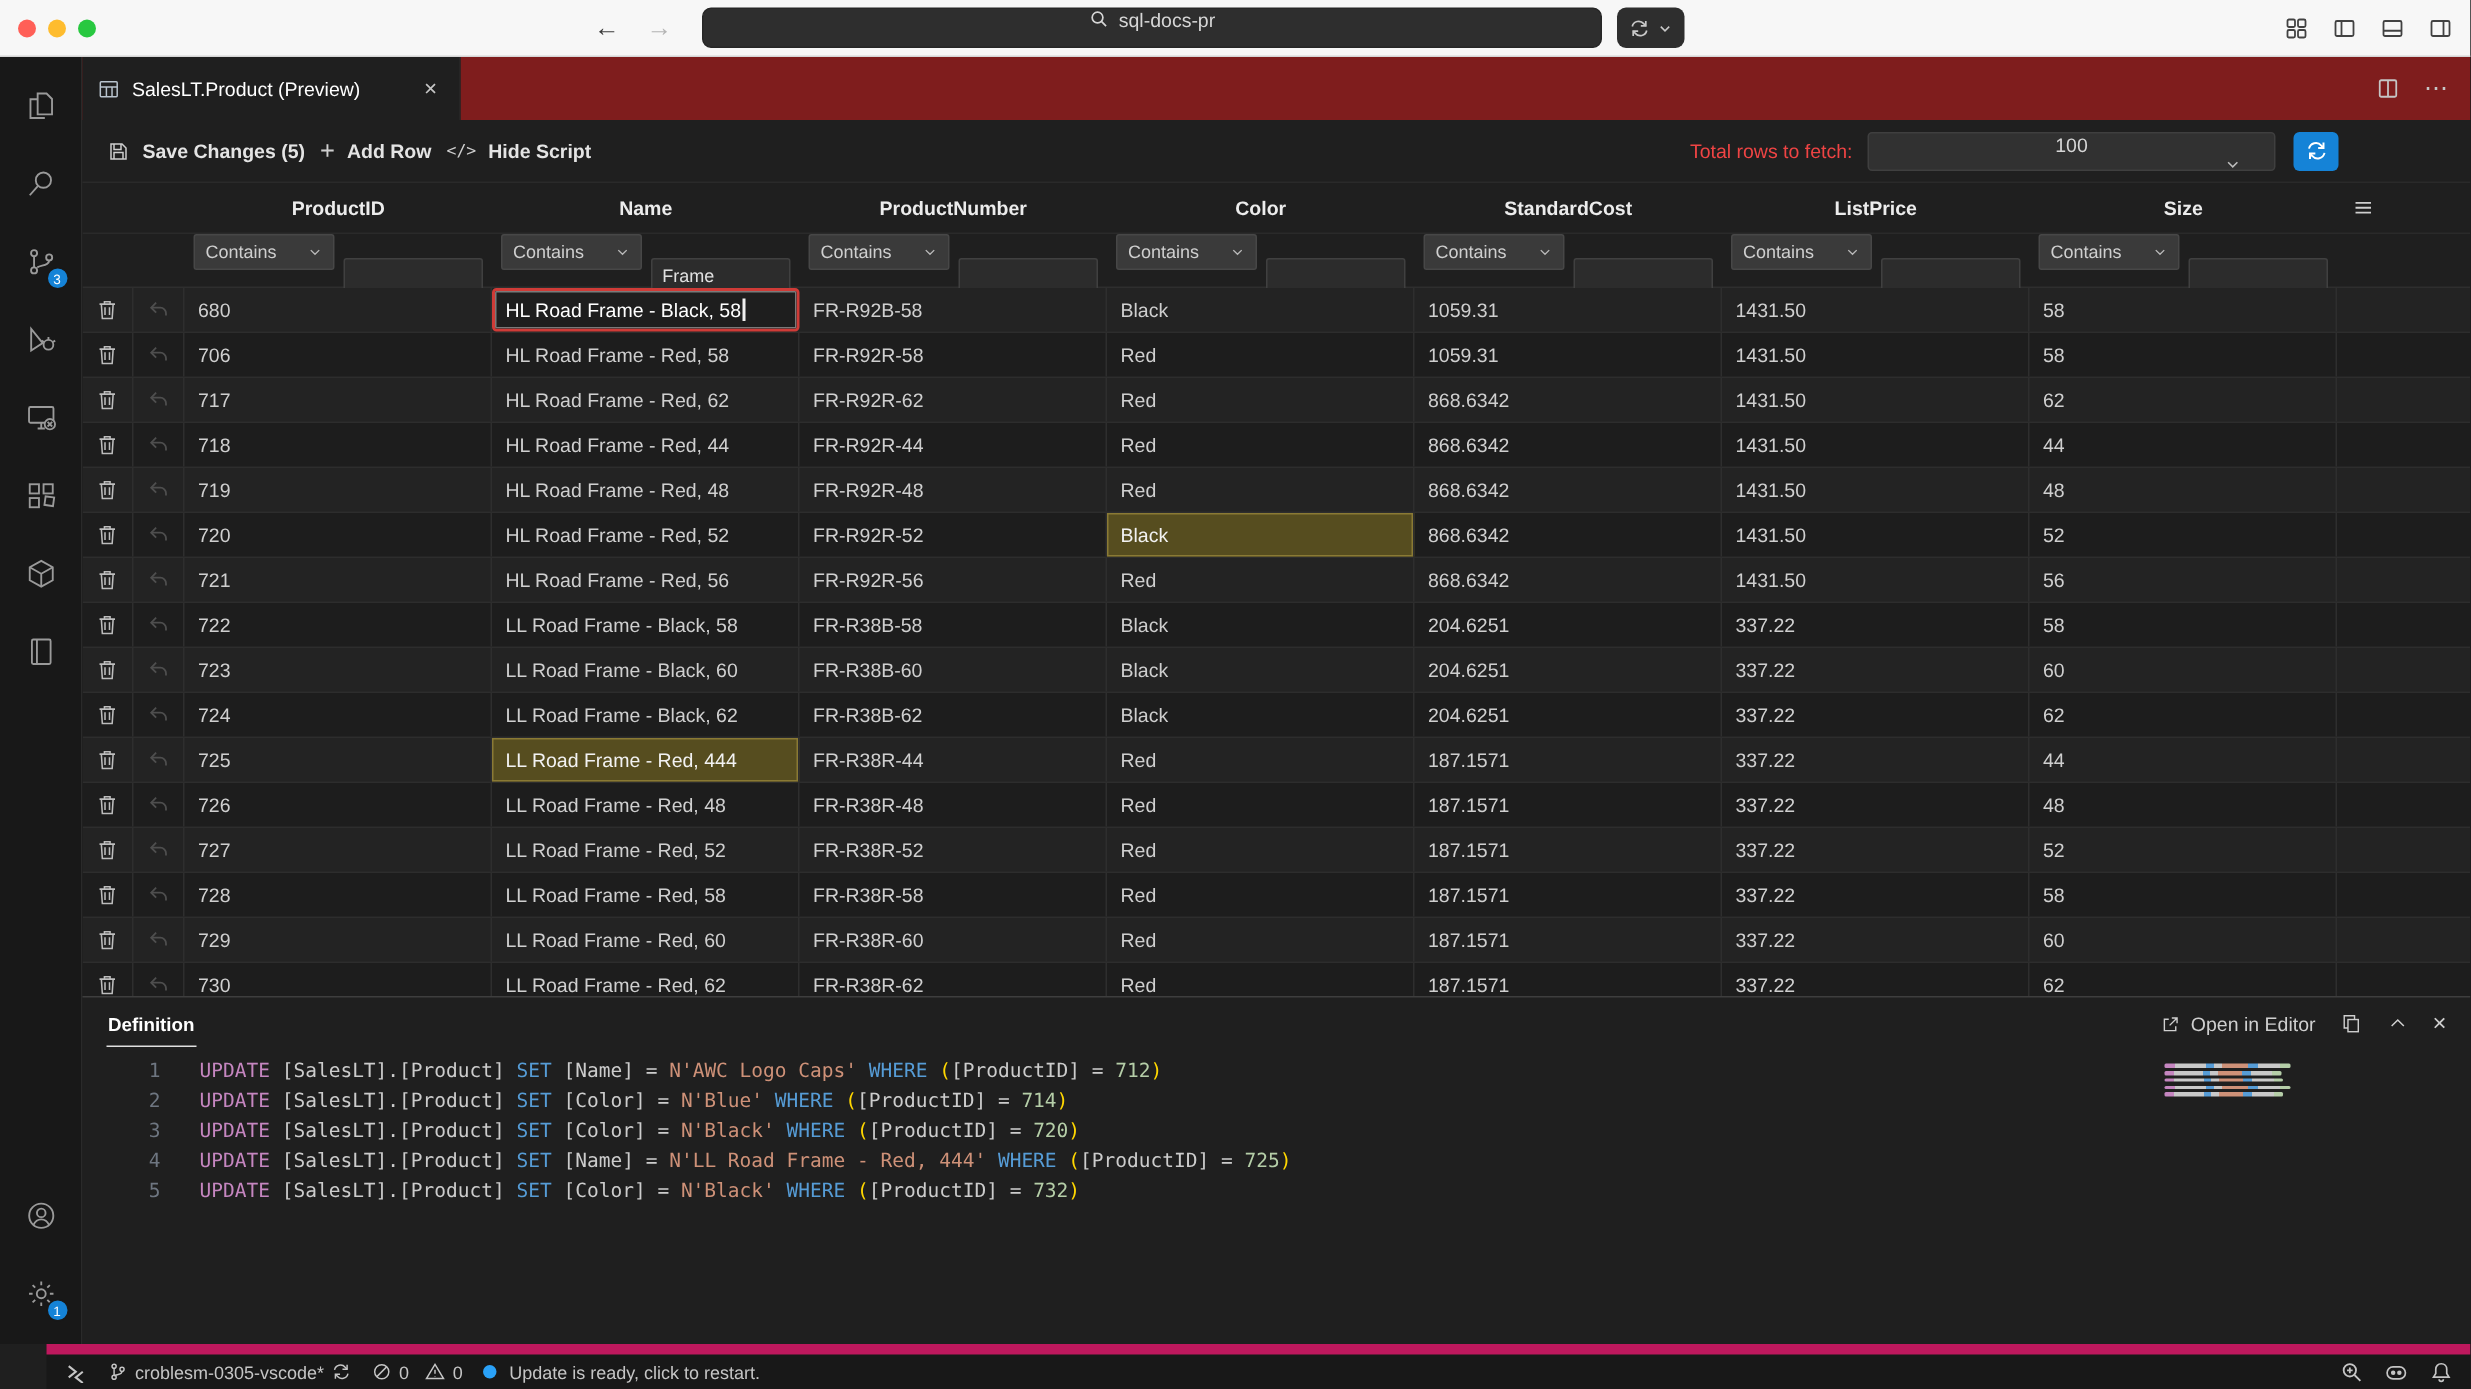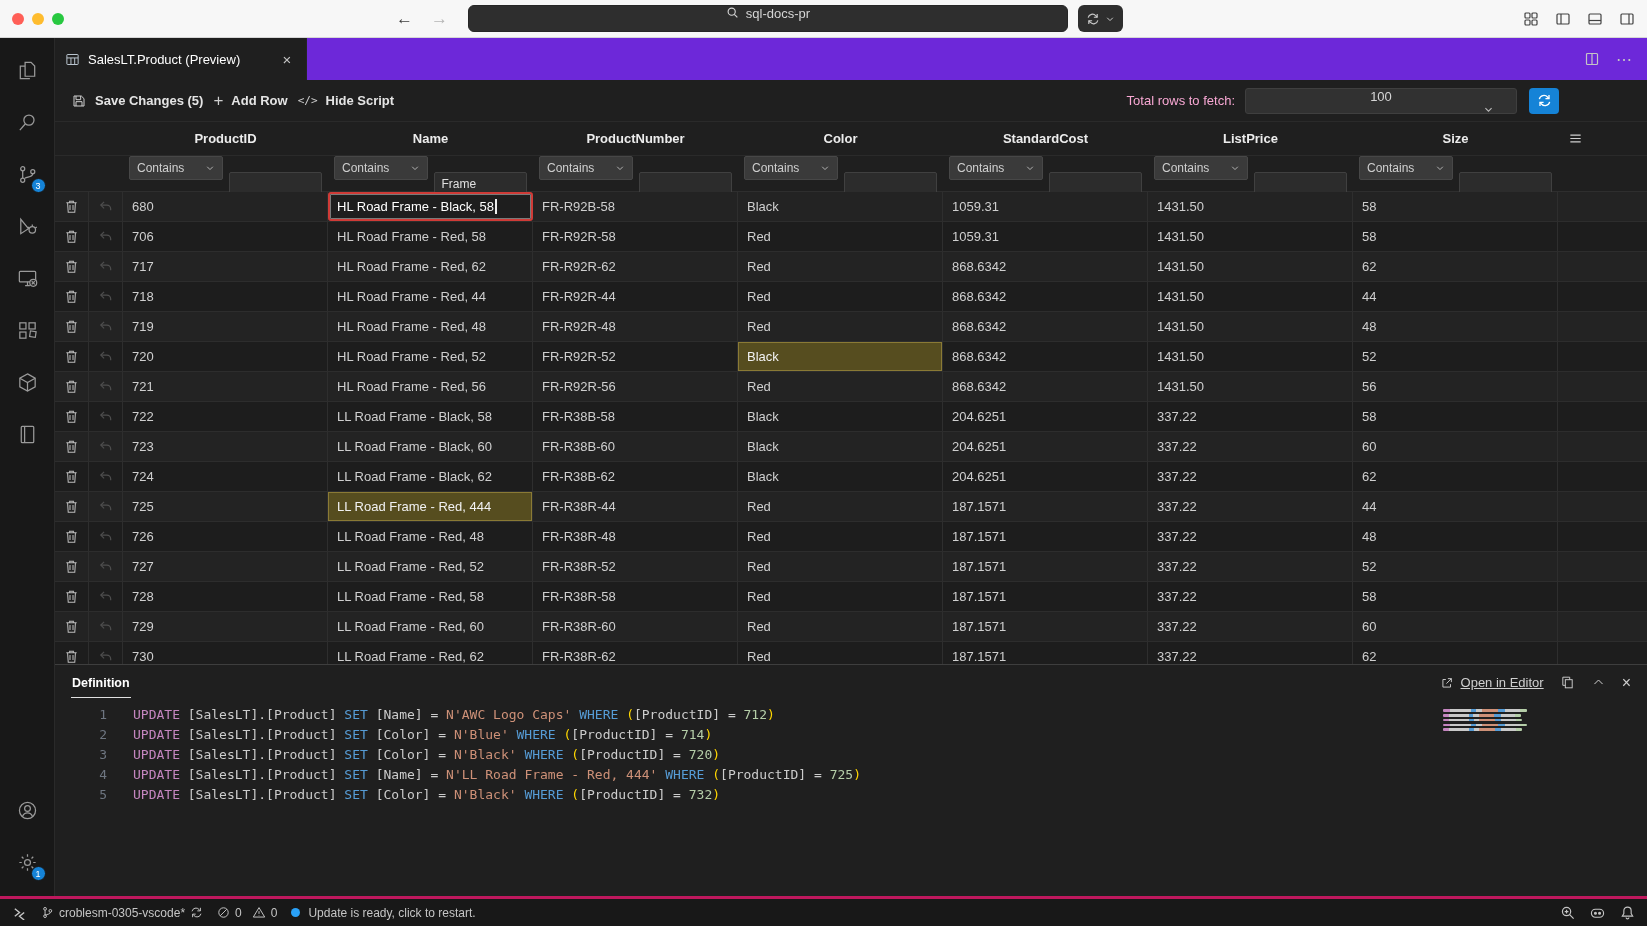--- a/index.html
+++ b/index.html
@@ -25,35 +25,35 @@
   .app-body { flex:1; display:flex; min-height:0; }
 
   .activitybar { width:55px; flex:0 0 auto; background:#181818; border-right:1px solid #2a2a2a; display:flex; flex-direction:column; align-items:center; padding-top:6px; }
   .ab-icon { width:55px; height:52px; display:flex; align-items:center; justify-content:center; color:#9a9a9a; position:relative; }
   .ab-bottom { margin-top:auto; margin-bottom:8px; display:flex; flex-direction:column; align-items:center; }
   .badge { position:absolute; right:9px; bottom:7px; background:#1583d7; color:#fff; border-radius:50%; min-width:15px; height:15px; font-size:9px; display:flex; align-items:center; justify-content:center; border:1px solid #181818; }
 
   .main { flex:1; min-width:0; display:flex; flex-direction:column; background:#1f1f1f; }
 
   
-  .tabbar { height:42px; flex:0 0 auto; background:#6d28d9; display:flex; align-items:stretch; }
+  .tabbar { height:42px; flex:0 0 auto; background:#7f1d1d; display:flex; align-items:stretch; }
   .tab { width:252px; background:#1f1f1f; border-right:1px solid #252525; display:flex; align-items:center; gap:8px; padding:0 10px; color:#fff; }
   .tab-title { flex:1; white-space:nowrap; overflow:hidden; }
   .tab-close { color:#c5c5c5; font-size:15px; width:18px; text-align:center; border-radius:4px; }
   .tab-actions { margin-left:auto; display:flex; align-items:center; gap:16px; padding-right:14px; color:#c5c5c5; }
   .ellipsis { font-size:16px; letter-spacing:1px; }
 
   
   .toolbar { height:42px; flex:0 0 auto; display:flex; align-items:center; gap:10px; padding:0 16px; border-bottom:1px solid #2a2a2a; }
   .tbtn { display:flex; align-items:center; gap:8px; color:#e4e4e4; font-weight:600; }
   .tbtn .glyph { font-weight:400; color:#cfcfcf; }
   .glyph.plus { font-size:17px; line-height:1; }
   .glyph.codeg { font-family:"DejaVu Sans Mono", monospace; font-size:11px; }
   .toolbar-right { margin-left:auto; display:flex; align-items:center; gap:10px; padding-right:72px; }
-  .trf-label { color:#f9a8d4; }
+  .trf-label { color:#ef4444; }
   .combo { width:272px; height:26px; background:#313131; border:1px solid #3f3f3f; border-radius:3px; display:flex; align-items:center; padding:0 22px; color:#d6d6d6;flex-direction:column; }
   .combo-chevron { margin-left:auto; color:#bdbdbd; }
   .refresh-btn { width:30px; height:26px; background:#1583d7; border-radius:4px; display:flex; align-items:center; justify-content:center; color:#fff; margin-left:2px; }
 
   
   .grid { flex:1; min-height:0; display:flex; flex-direction:column; overflow:hidden;
           --cols: 34px 34px 205px 205px 205px 205px 205px 205px 205px 1fr; }
   .g-header { display:grid; grid-template-columns:var(--cols); height:34px; flex:0 0 auto; align-items:center; border-bottom:1px solid #2a2a2a; }
   .g-hcell { text-align:center; font-weight:700; color:#ececec; }
   .g-gutter { display:flex; align-items:center; padding-left:10px; color:#cfcfcf; }
@@ -72,38 +72,38 @@
   .cell.modified { background:#564d1f; box-shadow:inset 0 0 0 1px #8a7a35; color:#f2f2f2; }
   .cell.editing { padding:0; border:2px solid #cf3b37; border-radius:3px; background:#1c1c1c; }
   .edit-box { flex:1; height:100%; display:flex; align-items:center; padding:0 6px; border:1px solid #7a7a7a; color:#fff; background:#1e1e1e; }
   .caret { width:2px; height:15px; background:#eee; margin-left:1px; }
 
   
   .panel { flex:0 0 232px; border-top:1px solid #3e3e3e; display:flex; flex-direction:column; position:relative; }
   .panel-header { height:35px; flex:0 0 auto; display:flex; align-items:center; padding:0 16px; }
   .panel-tab { color:#fff; font-weight:600; font-size:12.5px; padding:9px 1px 7px; border-bottom:1.5px solid #e0e0e0; }
   .panel-actions { margin-left:auto; display:flex; align-items:center; gap:16px; color:#cfcfcf; }
-  .p-action { display:flex; align-items:center; gap:7px;text-decoration:underline; }
+  .p-action { display:flex; align-items:center; gap:7px; }
   .p-ico.close { font-size:16px; }
   .code-area { flex:1; font-family:"DejaVu Sans Mono", monospace; font-size:13px; line-height:20px; padding-top:5px; overflow:hidden; }
   .code-line { display:flex; }
   .ln { width:52px; flex:0 0 auto; text-align:right; color:#6e7681; }
   .code-text { margin-left:26px; white-space:pre; }
   .tok-kw1 { color:#c586c0; }
   .tok-kw2 { color:#569cd6; }
   .tok-str { color:#ce9178; }
   .tok-num { color:#b5cea8; }
   .tok-paren { color:#ffd700; }
   .tok-plain { color:#cccccc; }
   .minimap { position:absolute; top:42px; right:120px; width:84px; }
   .mm-bar { height:2.5px; margin:2.3px 0; border-radius:1px;
             background:linear-gradient(90deg,#c586c0 0 8%,#c9c9c9 8% 33%,#569cd6 33% 39%,#c9c9c9 39% 46%,#ce9178 46% 66%,#569cd6 66% 74%,#c9c9c9 74% 92%,#b5cea8 92% 100%); }
 
   
-  .statusbar { height:30px; flex:0 0 auto; background:#181818; border-top:3px solid #be185d; display:flex; align-items:center; gap:14px; padding:0 12px; font-size:12px; color:#c5c5c5; }
+  .statusbar { height:30px; flex:0 0 auto; background:#181818; border-top:7px solid #be185d; display:flex; align-items:center; gap:14px; padding:0 12px; font-size:12px; color:#c5c5c5;margin-left:31px; }
   .sb-group { display:flex; align-items:center; gap:5px; }
   .sb-dot { width:9px; height:9px; border-radius:50%; background:#2aa1f7; margin-right:3px; }
   .sb-right { margin-left:auto; display:flex; align-items:center; gap:14px; }
 </style>
 </head>
 <body>
 
 <div class="window">
 
   <div class="titlebar">

